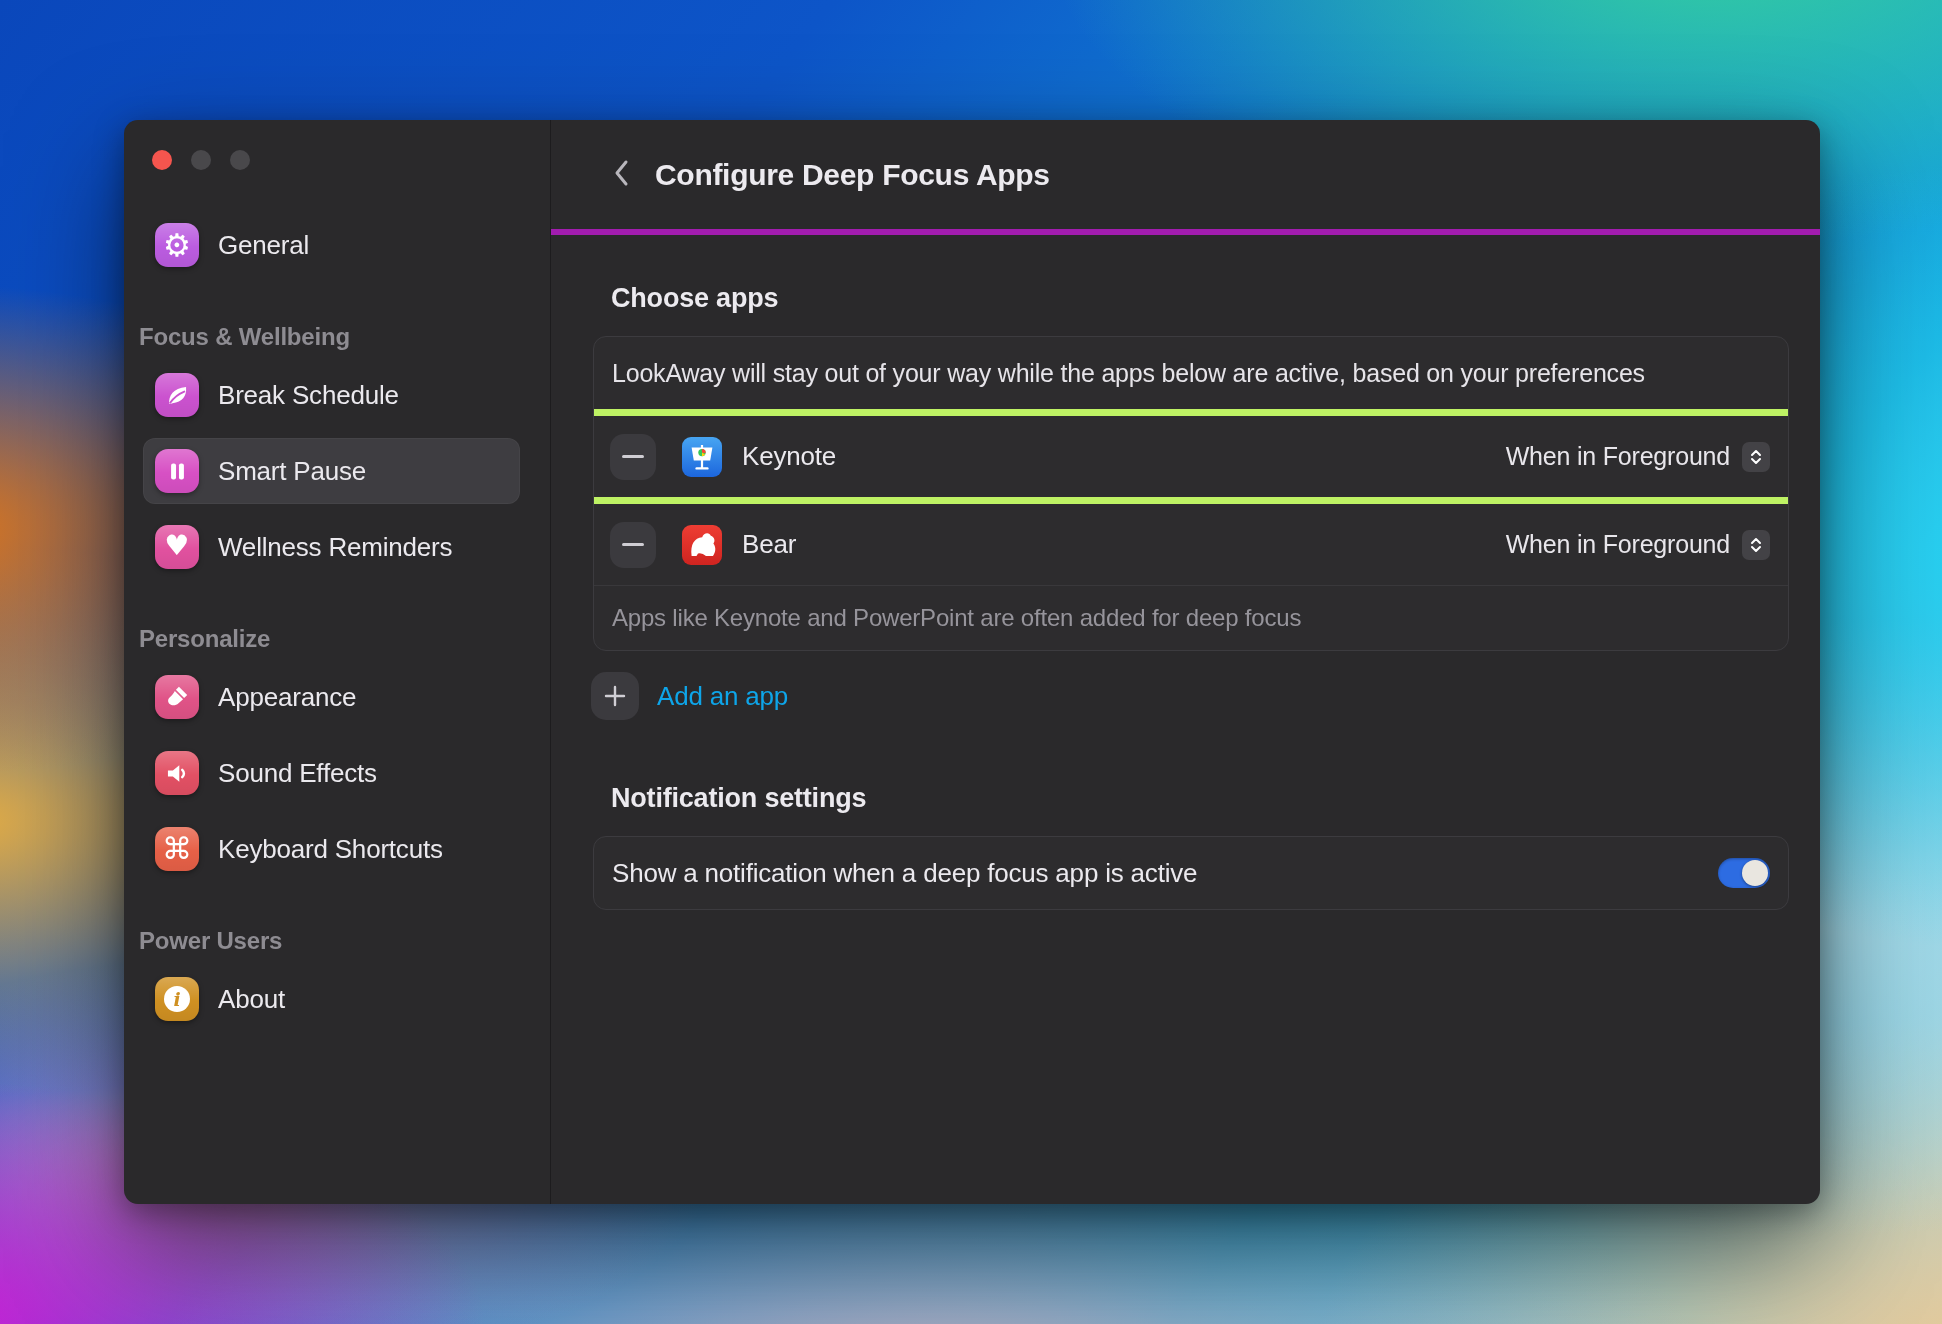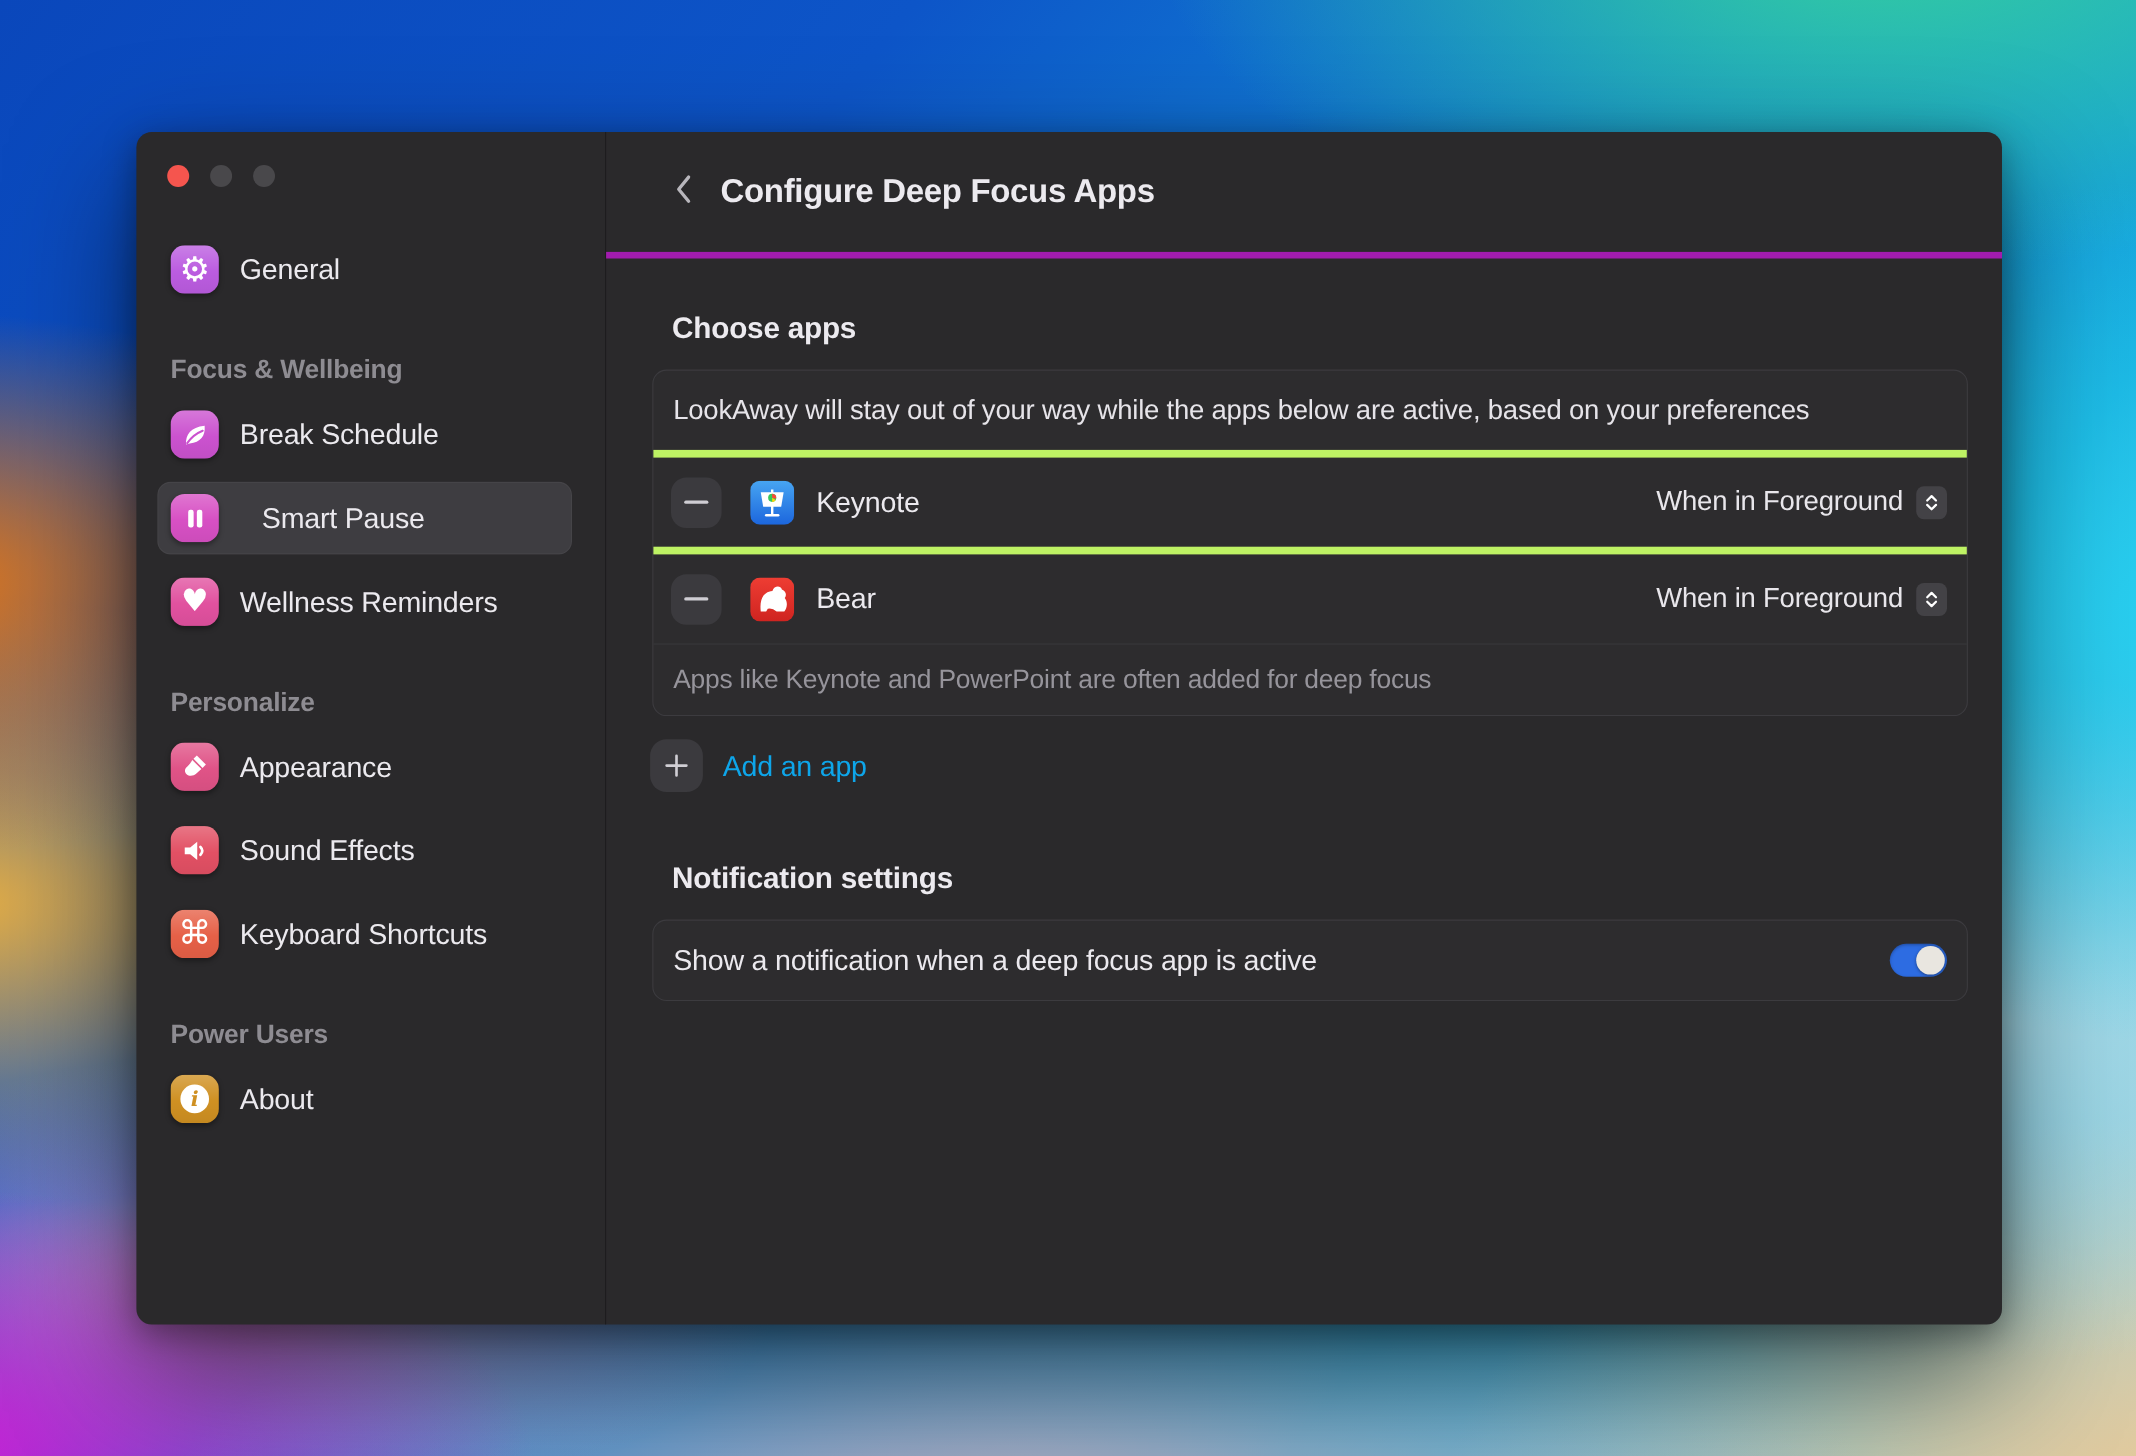--- a/index.html
+++ b/index.html
@@ -24,28 +24,28 @@
     background:#2a292b;border-radius:14px;display:flex;
     box-shadow:0 45px 110px rgba(0,0,0,.55),0 8px 30px rgba(0,0,0,.35);
     color:#e9e7ec;
   }
   
   .sidebar{width:426px;flex:0 0 426px;border-right:1px solid #1d1c1e;display:flex;flex-direction:column;}
   .traffic{display:flex;gap:19px;margin:140px 0 0 14px;margin-top:0;padding:30px 0 0 14px;}
   .tl{width:20px;height:20px;border-radius:50%;}
   .sb-nav{display:flex;flex-direction:column;margin-top:37px;}
   .sb-header{
-    margin:40px 0 6px;padding-left:31px;font-size:24px;font-weight:bold;
+    margin:40px 0 6px;padding-left:15px;font-size:24px;font-weight:bold;
     color:#8e8c92;letter-spacing:-.2px;
   }
   .sb-item{
     display:flex;align-items:center;height:66px;margin:5px 30px 5px 19px;
     padding-left:12px;border-radius:12px;cursor:default;
   }
-  .sb-item.selected{background:#3e3d41;box-shadow:inset 0 0 0 1px rgba(255,255,255,.04);gap:20px;}
+  .sb-item.selected{background:#3e3d41;box-shadow:inset 0 0 0 1px rgba(255,255,255,.04);}
   .sb-icon{
     width:44px;height:44px;border-radius:13px;flex:0 0 44px;
     display:flex;align-items:center;justify-content:center;
     background-image:linear-gradient(180deg,rgba(255,255,255,.22),rgba(255,255,255,0) 55%,rgba(0,0,0,.05));
     box-shadow:0 2px 5px rgba(0,0,0,.35);
   }
   .sb-label{margin-left:19px;font-size:26px;letter-spacing:-.2px;color:#ebe9ee;}
   .uni{color:#fff;line-height:1;font-family:"DejaVu Sans",sans-serif;}
   .info-dot{
     width:26px;height:26px;border-radius:50%;background:#fff;display:flex;align-items:center;justify-content:center;

